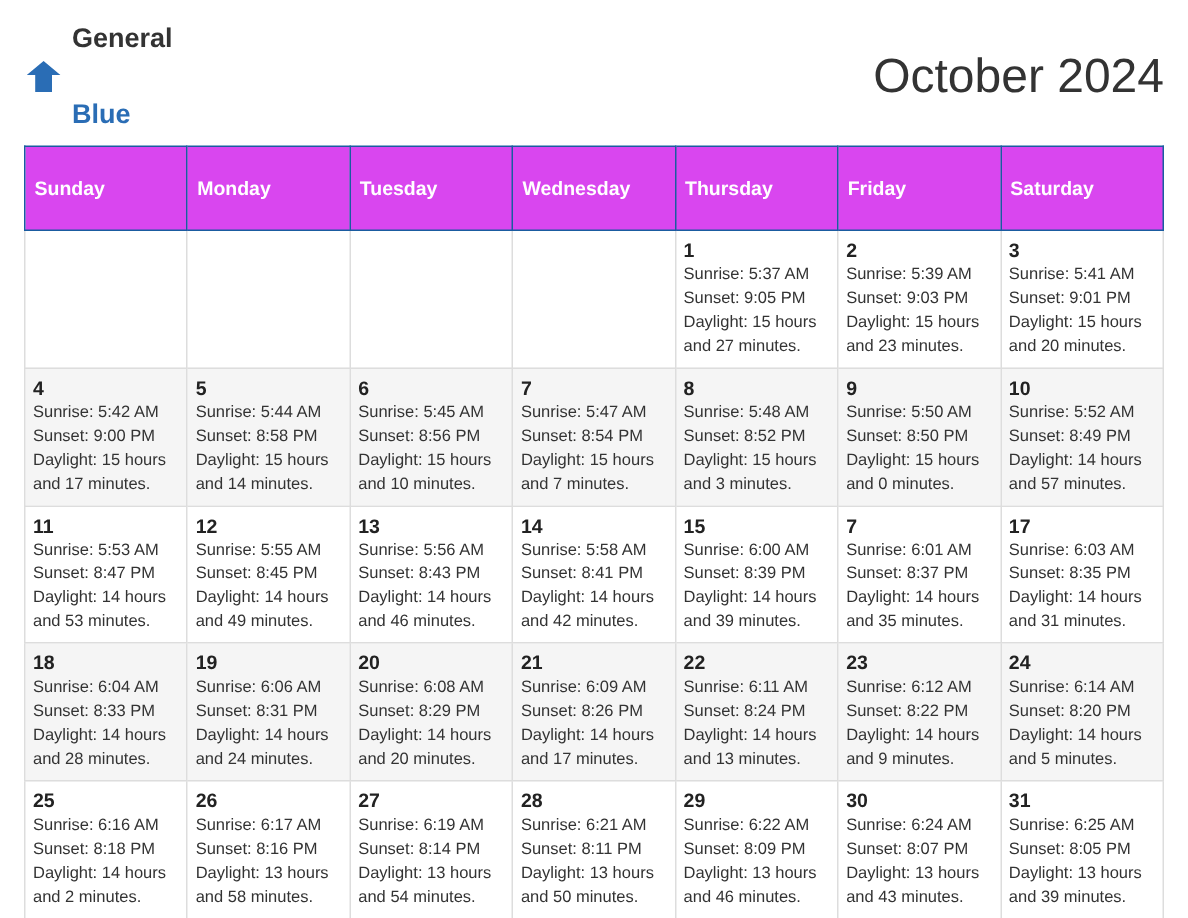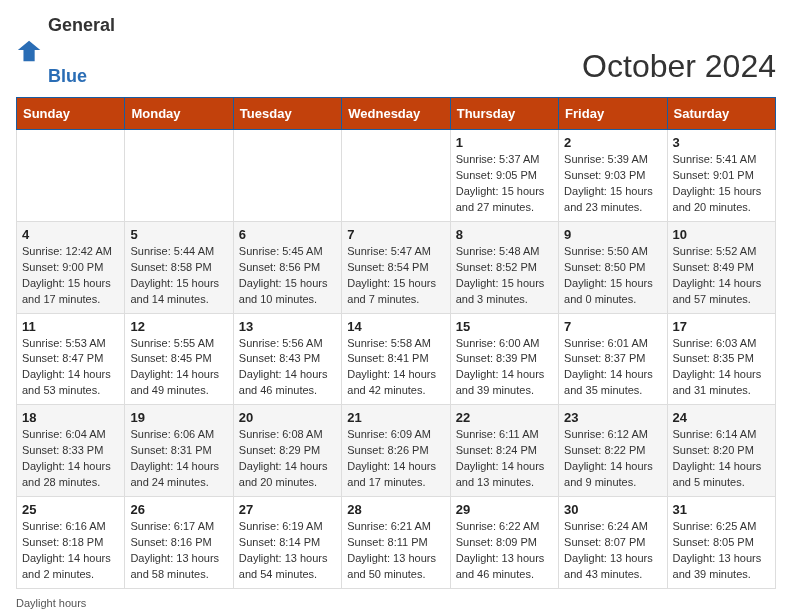--- a/index.html
+++ b/index.html
@@ -6,21 +6,21 @@
     body {
       font-family: Arial, sans-serif;
       background: #fff;
       width: 792px;
       min-height: 612px;
       padding: 16px;
     }
     .header {
       display: flex;
       justify-content: space-between;
-      align-items: flex-end;
+      align-items: center;
       margin-bottom: 12px;
     }
     .logo {
       display: flex;
       align-items: center;
       gap: 4px;
     }
     .logo-text {
       display: flex;
       flex-direction: column;
@@ -52,24 +52,24 @@
     .location {
       font-size: 16px;
       color: #555;
     }
     table {
       width: 100%;
       border-collapse: collapse;
       table-layout: fixed;
     }
     thead th {
-      background-color: #c2410c;
+      background-color: #d946ef;
       color: #fff;
       text-align: left;
-      padding: 8px 6px;
+      padding: 20px 6px;
       font-size: 13px;
       font-weight: bold;
       border: 1px solid #1a5ca0;
     }
     tbody td {
       vertical-align: top;
       padding: 5px 5px;
       border: 1px solid #ddd;
       font-size: 11px;
       color: #333;
@@ -148,21 +148,21 @@
         <td>
           <div class="day-number">3</div>
           <div class="day-info">Sunrise: 5:41 AM
 Sunset: 9:01 PM
 Daylight: 15 hours and 20 minutes.</div>
         </td>
       </tr>
       <tr>
         <td>
           <div class="day-number">4</div>
-          <div class="day-info">Sunrise: 12:42 AM
+          <div class="day-info">Sunrise: 5:42 AM
 Sunset: 9:00 PM
 Daylight: 15 hours and 17 minutes.</div>
         </td>
         <td>
           <div class="day-number">5</div>
           <div class="day-info">Sunrise: 5:44 AM
 Sunset: 8:58 PM
 Daylight: 15 hours and 14 minutes.</div>
         </td>
         <td>

